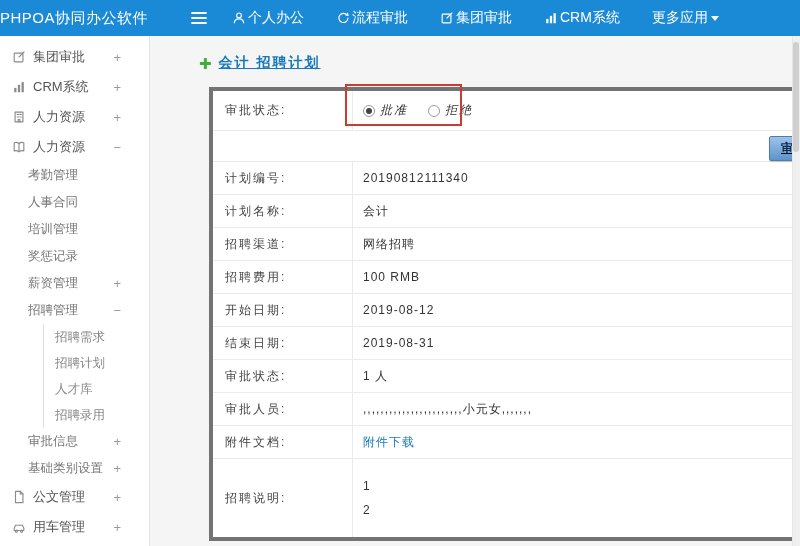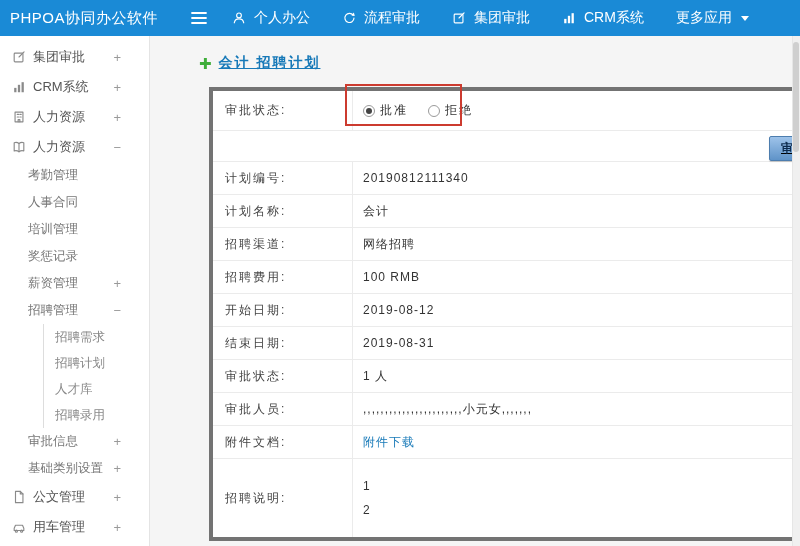--- a/index.html
+++ b/index.html
@@ -3,24 +3,24 @@
 <meta charset="utf-8">
 <style>
   * { margin:0; padding:0; box-sizing:border-box; }
   html,body { width:800px; height:546px; overflow:hidden; }
   body { font-family:"Liberation Sans","DejaVu Sans",sans-serif; background:#f5f5f5; }
   #app { position:relative; width:800px; height:546px; overflow:hidden; }
 
   
   .topbar { position:absolute; top:0; left:0; right:0; height:36px;
     background:var(--topbar-blue,#1a8ad6); color:#fff; display:flex; align-items:center; z-index:5; }
-  .brand { padding-left:10px; width:190px; font-size:15px; letter-spacing:.5px; flex:none; }
+  .brand { width:190px; font-size:15px; letter-spacing:.5px; flex:none; }
   .hamburger { display:flex; align-items:center; margin-right:24px; cursor:pointer; }
   .topnav { display:flex; align-items:center; gap:32px; }
-  .nav-item { display:flex; align-items:center; gap:8px; font-size:14px; cursor:pointer; white-space:nowrap; }
+  .nav-item { display:flex; align-items:center; gap:2px; font-size:14px; cursor:pointer; white-space:nowrap; }
   .nav-item .icon, .hamburger .icon { display:flex; color:#fff; }
 
   
   .sidebar { position:absolute; top:36px; left:0; bottom:0; width:150px; background:#fff;
     border-right:1px solid #e4e4e4; padding-top:6px; overflow:hidden; }
   .s-item { position:relative; display:flex; align-items:center; cursor:pointer; color:#555; }
   .s-item.l0 { height:30px; padding-left:12px; gap:7px; font-size:13px; }
   .s-item.l1 { height:27px; padding-left:28px; font-size:12.5px; color:#777; }
   .s-item.l2 { height:26px; margin-left:43px; padding-left:11px; border-left:1px solid #ddd; font-size:12.5px; color:#888; }
   .s-item .exp { position:absolute; right:28px; color:#999; font-size:13px; }
@@ -33,21 +33,21 @@
   .page-title { color:var(--link-blue,#1779b8); font-weight:bold; font-size:14px; letter-spacing:2px;text-decoration:underline; }
 
   .form-table { margin:15px 0 0 58px; width:692px; background:#fff; border:4px solid #737373; }
   .row { display:flex; border-bottom:1px solid #ebebeb; min-height:33px; background:#fff; }
   #fields .row:last-child { border-bottom:none; }
   .cell.label { width:140px; flex:none; border-right:1px solid #ebebeb; display:flex; align-items:center;
     padding:0 8px 0 12px; color:#444; font-size:12px; letter-spacing:2px; }
   .cell.value { flex:1; display:flex; align-items:center; padding:0 10px; font-size:12px; color:#333; letter-spacing:1px; }
 
   .status-row { height:40px; }
-  .radio-group { display:flex; align-items:flex-end; gap:20px; }
+  .radio-group { display:flex; align-items:flex-end; gap:20px;font-style:italic; }
   .radio { display:flex; align-items:center; gap:5px; cursor:pointer; font-size:12px; letter-spacing:2px; color:#333; }
   .rb { width:12px; height:12px; border:1px solid #9a9a9a; border-radius:50%; background:#fff; position:relative; flex:none; }
   .rb.checked::after { content:""; position:absolute; left:2px; top:2px; width:6px; height:6px;
     border-radius:50%; background:#444; }
 
   .button-row { height:31px; display:flex; justify-content:flex-end; align-items:flex-end;
     padding-right:48px; border-bottom:1px solid #ebebeb; background:#fff;text-decoration:underline; }
   .btn { background:linear-gradient(var(--btn-top,#9ec3ea),var(--btn-bottom,#5f93c8));
     border:1px solid #4d7dae; color:#0d2b4e; font-weight:bold; font-size:12px; padding:3px 11px;
     border-radius:2px; letter-spacing:2px; cursor:pointer; box-shadow:0 1px 1px rgba(0,0,0,.18);

